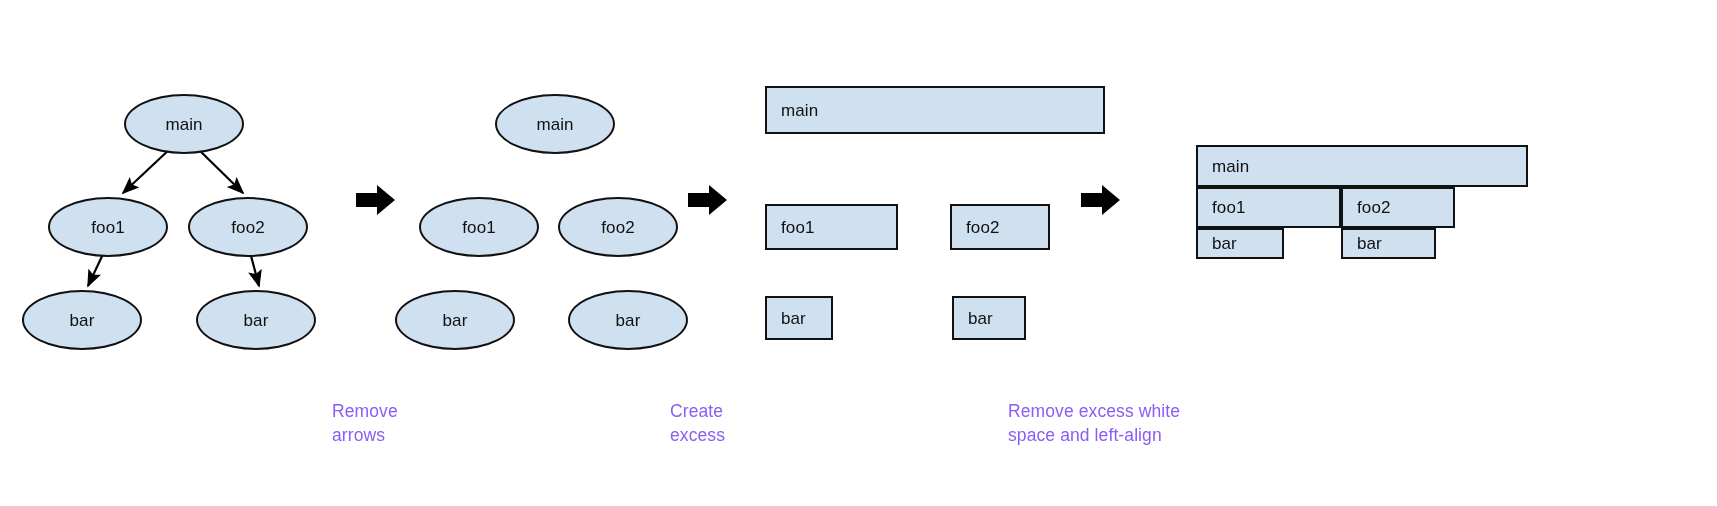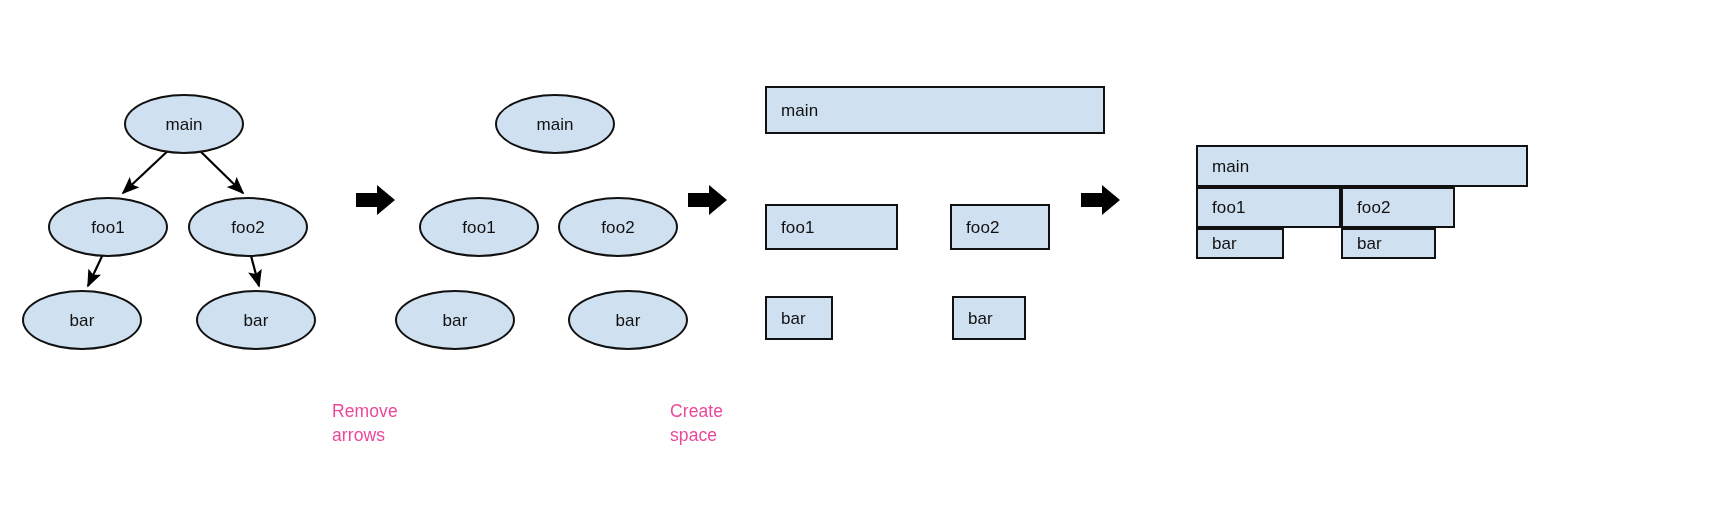--- a/index.html
+++ b/index.html
@@ -83,21 +83,21 @@
     position: absolute;
     width: 40px;
     height: 34px;
   }
 
   
   .caption {
     position: absolute;
     font-size: 17.5px;
     line-height: 1.38;
-    color: #ec4899;
+    color: #8b5cf6;
     white-space: pre-line;
     letter-spacing: 0.1px;
   }
 </style>
 </head>
 <body>
 
 <div id="stage">
 
   <svg class="edge-svg">
@@ -160,15 +160,17 @@
     <div class="node-flame" style="left:1196px;top:117px;width:332px;height:42px;">main</div>
     <div class="node-flame" style="left:1196px;top:159px;width:145px;height:41px;">foo1</div>
     <div class="node-flame" style="left:1341px;top:159px;width:114px;height:41px;">foo2</div>
     <div class="node-flame" style="left:1196px;top:200px;width:88px;height:31px;">bar</div>
     <div class="node-flame" style="left:1341px;top:200px;width:95px;height:31px;">bar</div>
   </div>
 
   <div class="caption" style="left:332px;top:371px;">Remove
 arrows</div>
   <div class="caption" style="left:670px;top:371px;">Create
-space</div>
+excess</div>
+  <div class="caption" style="left:1008px;top:371px;">Remove excess white
+space and left-align</div>
 
 </div>
 
 </body></html>

